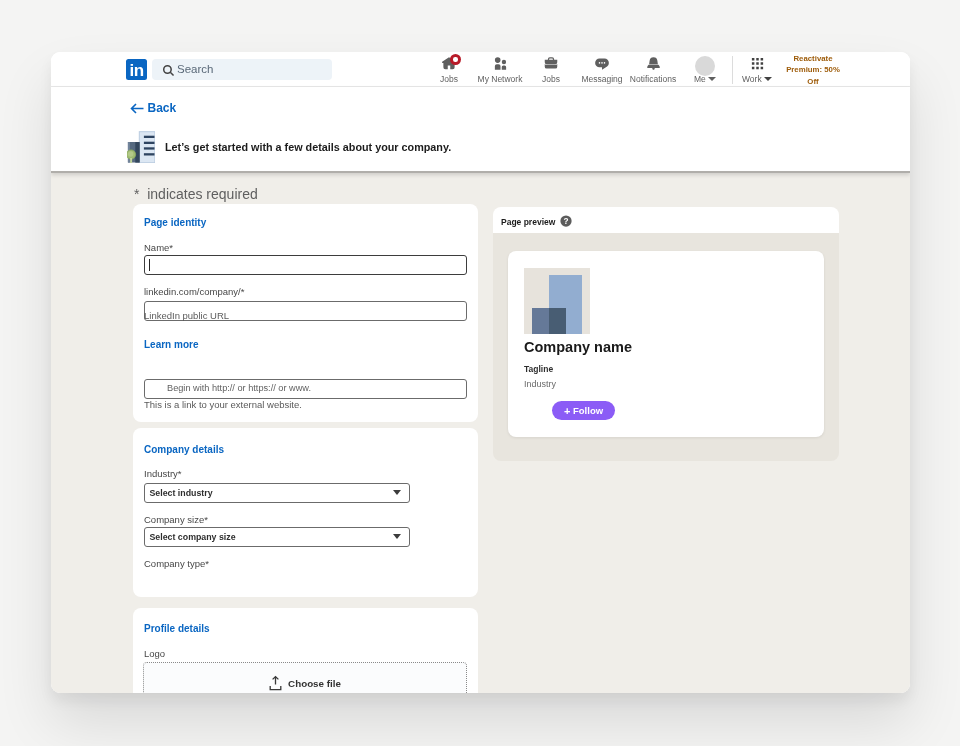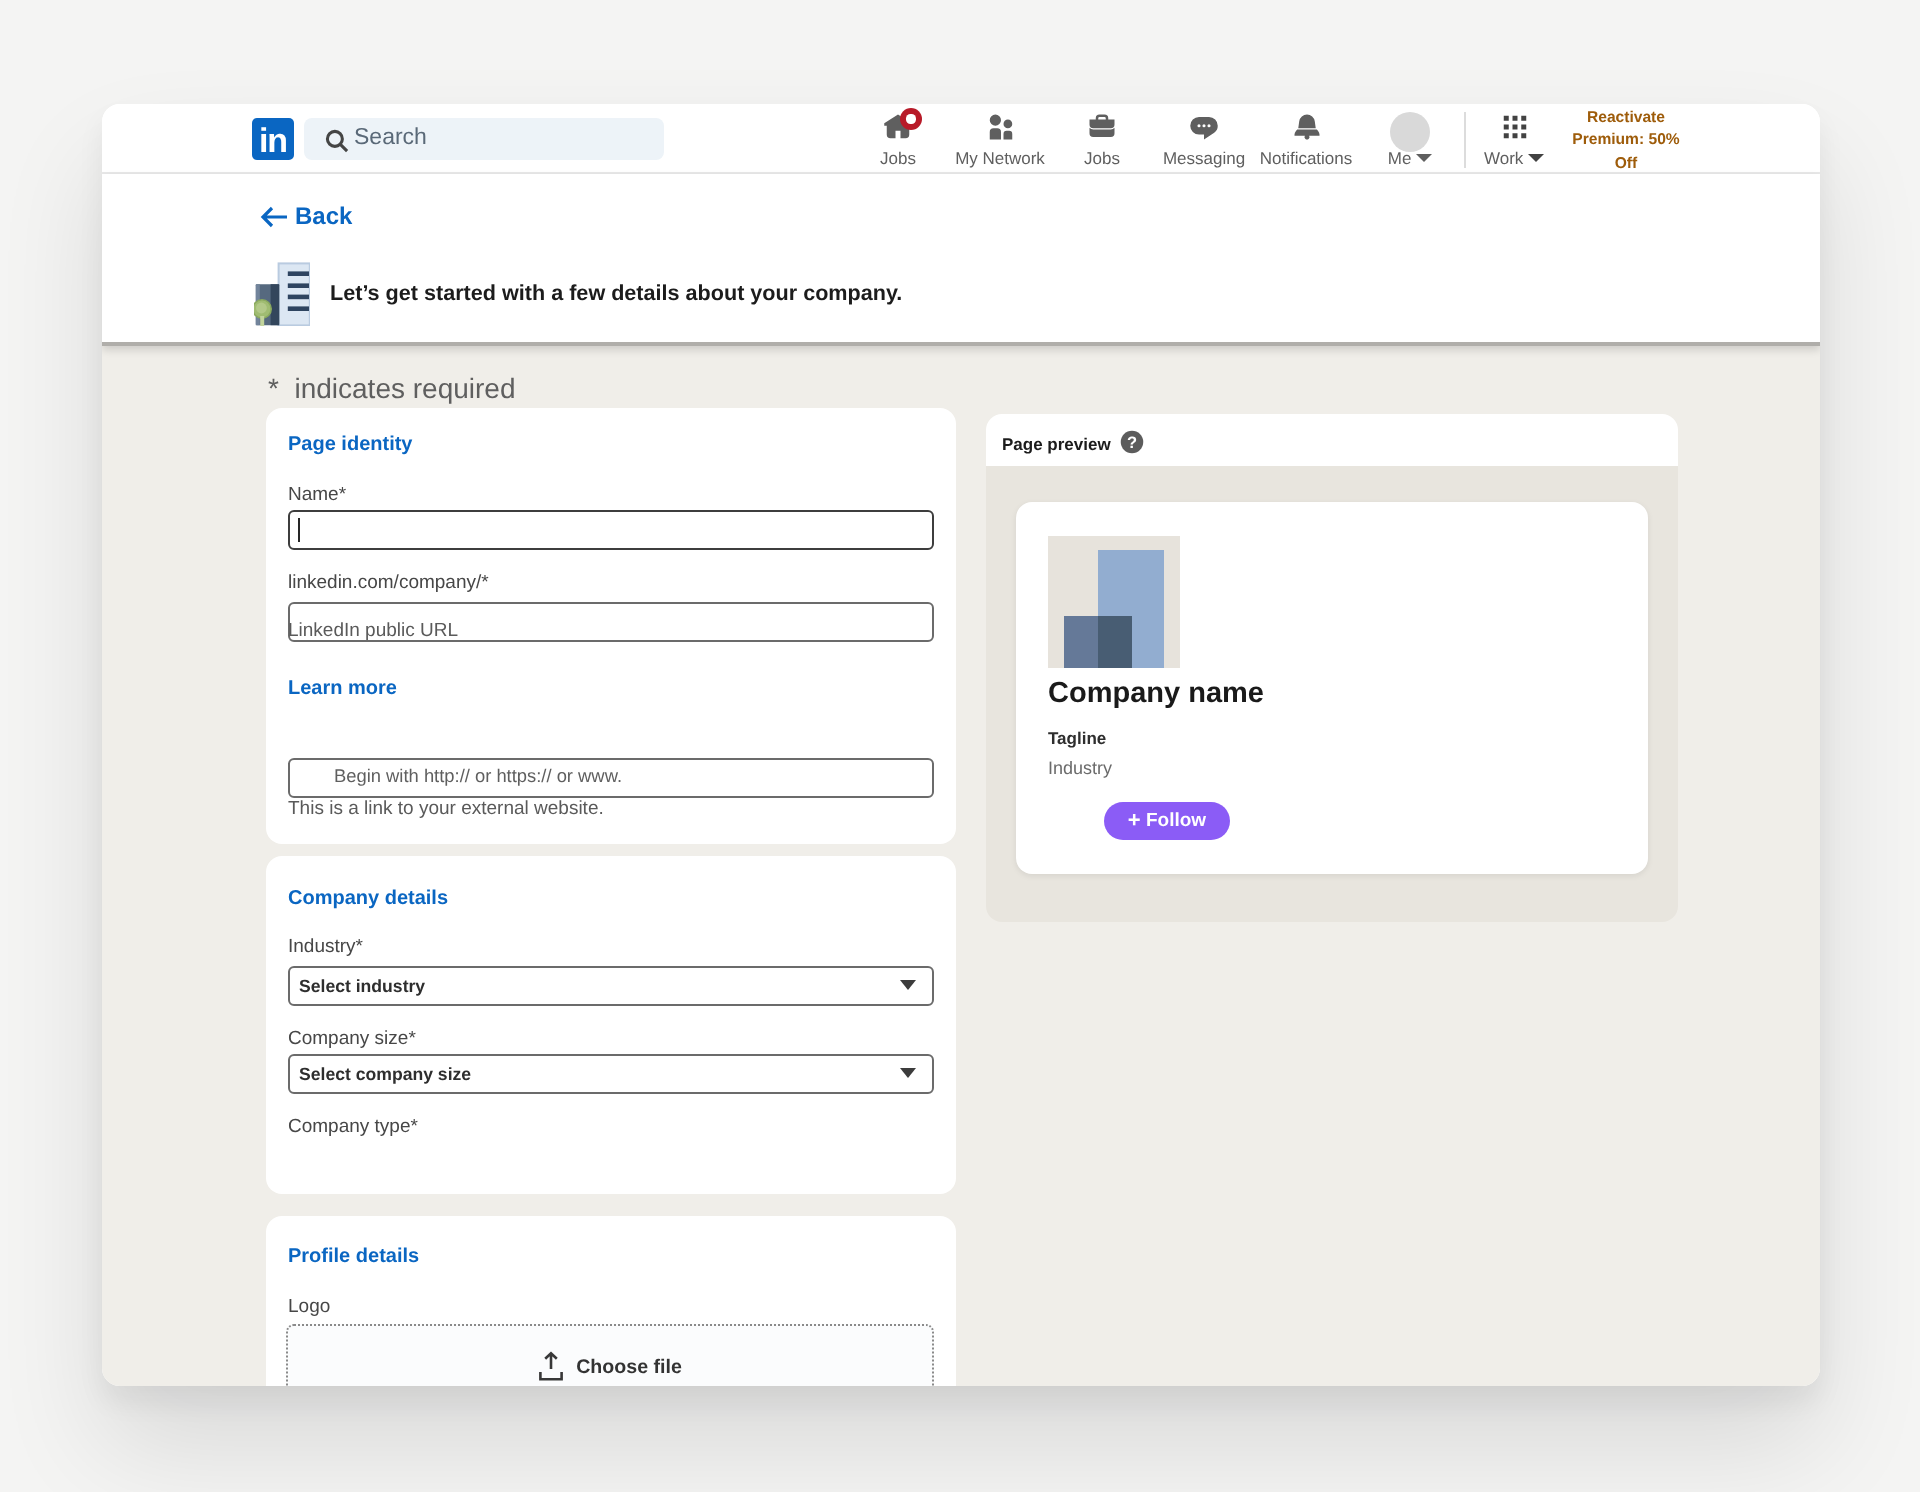--- a/index.html
+++ b/index.html
@@ -35,21 +35,21 @@
 
 .content { position:absolute; left:0; top:120px; width:100%; height:521px; background:#f0eee9; }
 .req { position:absolute; left:83px; top:14px; font-size:14px; color:#5f5f5f; }
 .fcard { position:absolute; left:82px; width:345px; background:#fff; border-radius:8px; }
 .h2 { position:absolute; left:11px; font-size:10px; font-weight:bold; color:#0a66c2; }
 .label { position:absolute; left:11px; font-size:9.5px; color:#474747; }
 .inp { position:absolute; left:11px; width:323px; height:19.5px; background:#fff; border:1px solid #6b6b6b; border-radius:3px; font-size:9.2px; color:#5f5f5f; line-height:17px; padding-left:22px; }
 .inp.focus { border:1.5px solid #3d3d3d; height:20px; }
 .hint { position:absolute; left:11px; font-size:9.5px; color:#5a5a5a; }
 .learn { position:absolute; left:11px; font-size:10px; font-weight:bold; color:#0a66c2; }
-.sel { position:absolute; left:11px; width:323px; height:19.5px; background:#fff; border:1px solid #6b6b6b; border-radius:3px; font-size:8.8px; font-weight:bold; color:#2e2e2e; line-height:18px; padding-left:4.5px; }
+.sel { position:absolute; left:11px; width:266px; height:19.5px; background:#fff; border:1px solid #6b6b6b; border-radius:3px; font-size:8.8px; font-weight:bold; color:#2e2e2e; line-height:18px; padding-left:4.5px; }
 .sel .carr { position:absolute; right:8.5px; top:5.5px; width:0; height:0; border-left:4.3px solid transparent; border-right:4.3px solid transparent; border-top:5px solid #3c3c3c; }
 .caret-line { position:absolute; left:4px; top:2.5px; width:1px; height:12px; background:#262626; }
 
 .pv { position:absolute; left:442px; top:35px; width:346px; }
 .pvhead { position:absolute; left:0; top:0; width:346px; height:26px; background:#fff; border-radius:8px 8px 0 0; font-size:8.5px; font-weight:bold; color:#1c1c1c; line-height:31px; padding-left:8px; }
 .pvbody { position:absolute; left:0; top:26px; width:346px; height:228px; background:#e8e5de; border-radius:0 0 8px 8px; }
 .pvcard { position:absolute; left:15px; top:18px; width:316px; height:186px; background:#fff; border-radius:8px; box-shadow:0 1px 3px rgba(0,0,0,0.08); }
 .pvlogo { position:absolute; left:16px; top:17px; width:66px; height:66px; background:#e7e3dc; }
 .cname { position:absolute; left:16px; top:88px; font-size:14.5px; font-weight:bold; color:#1a1a1a; }
 .tagl { position:absolute; left:16px; top:112.5px; font-size:8.5px; font-weight:bold; color:#2e2e2e; }

